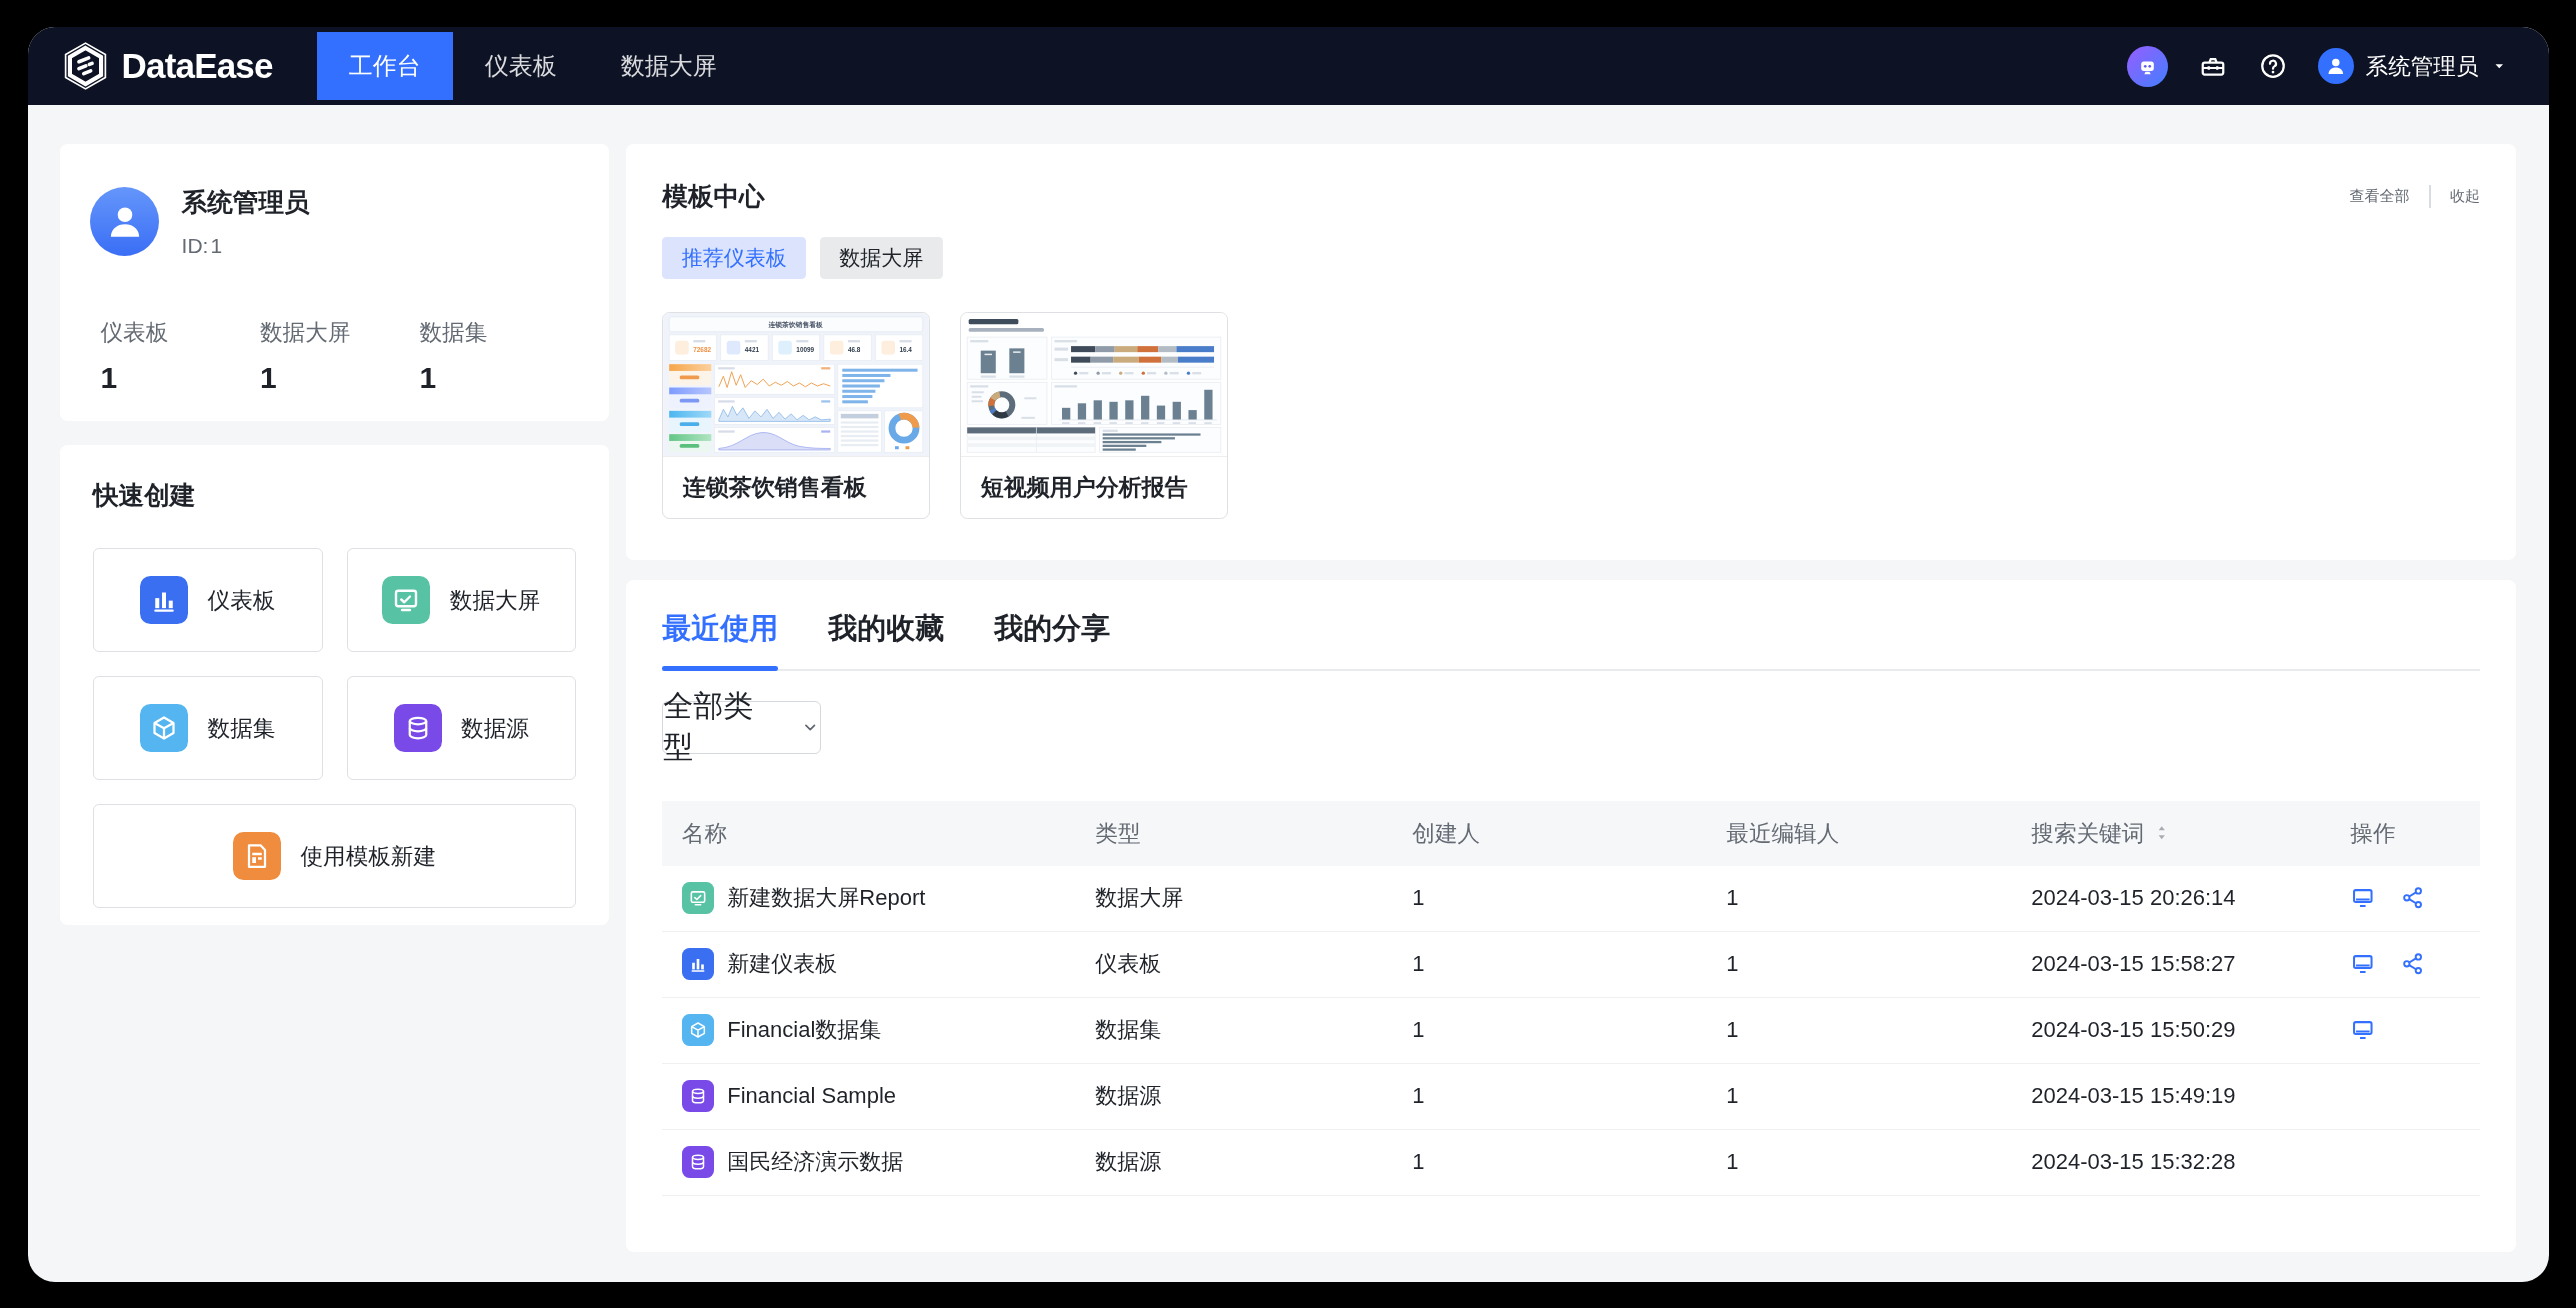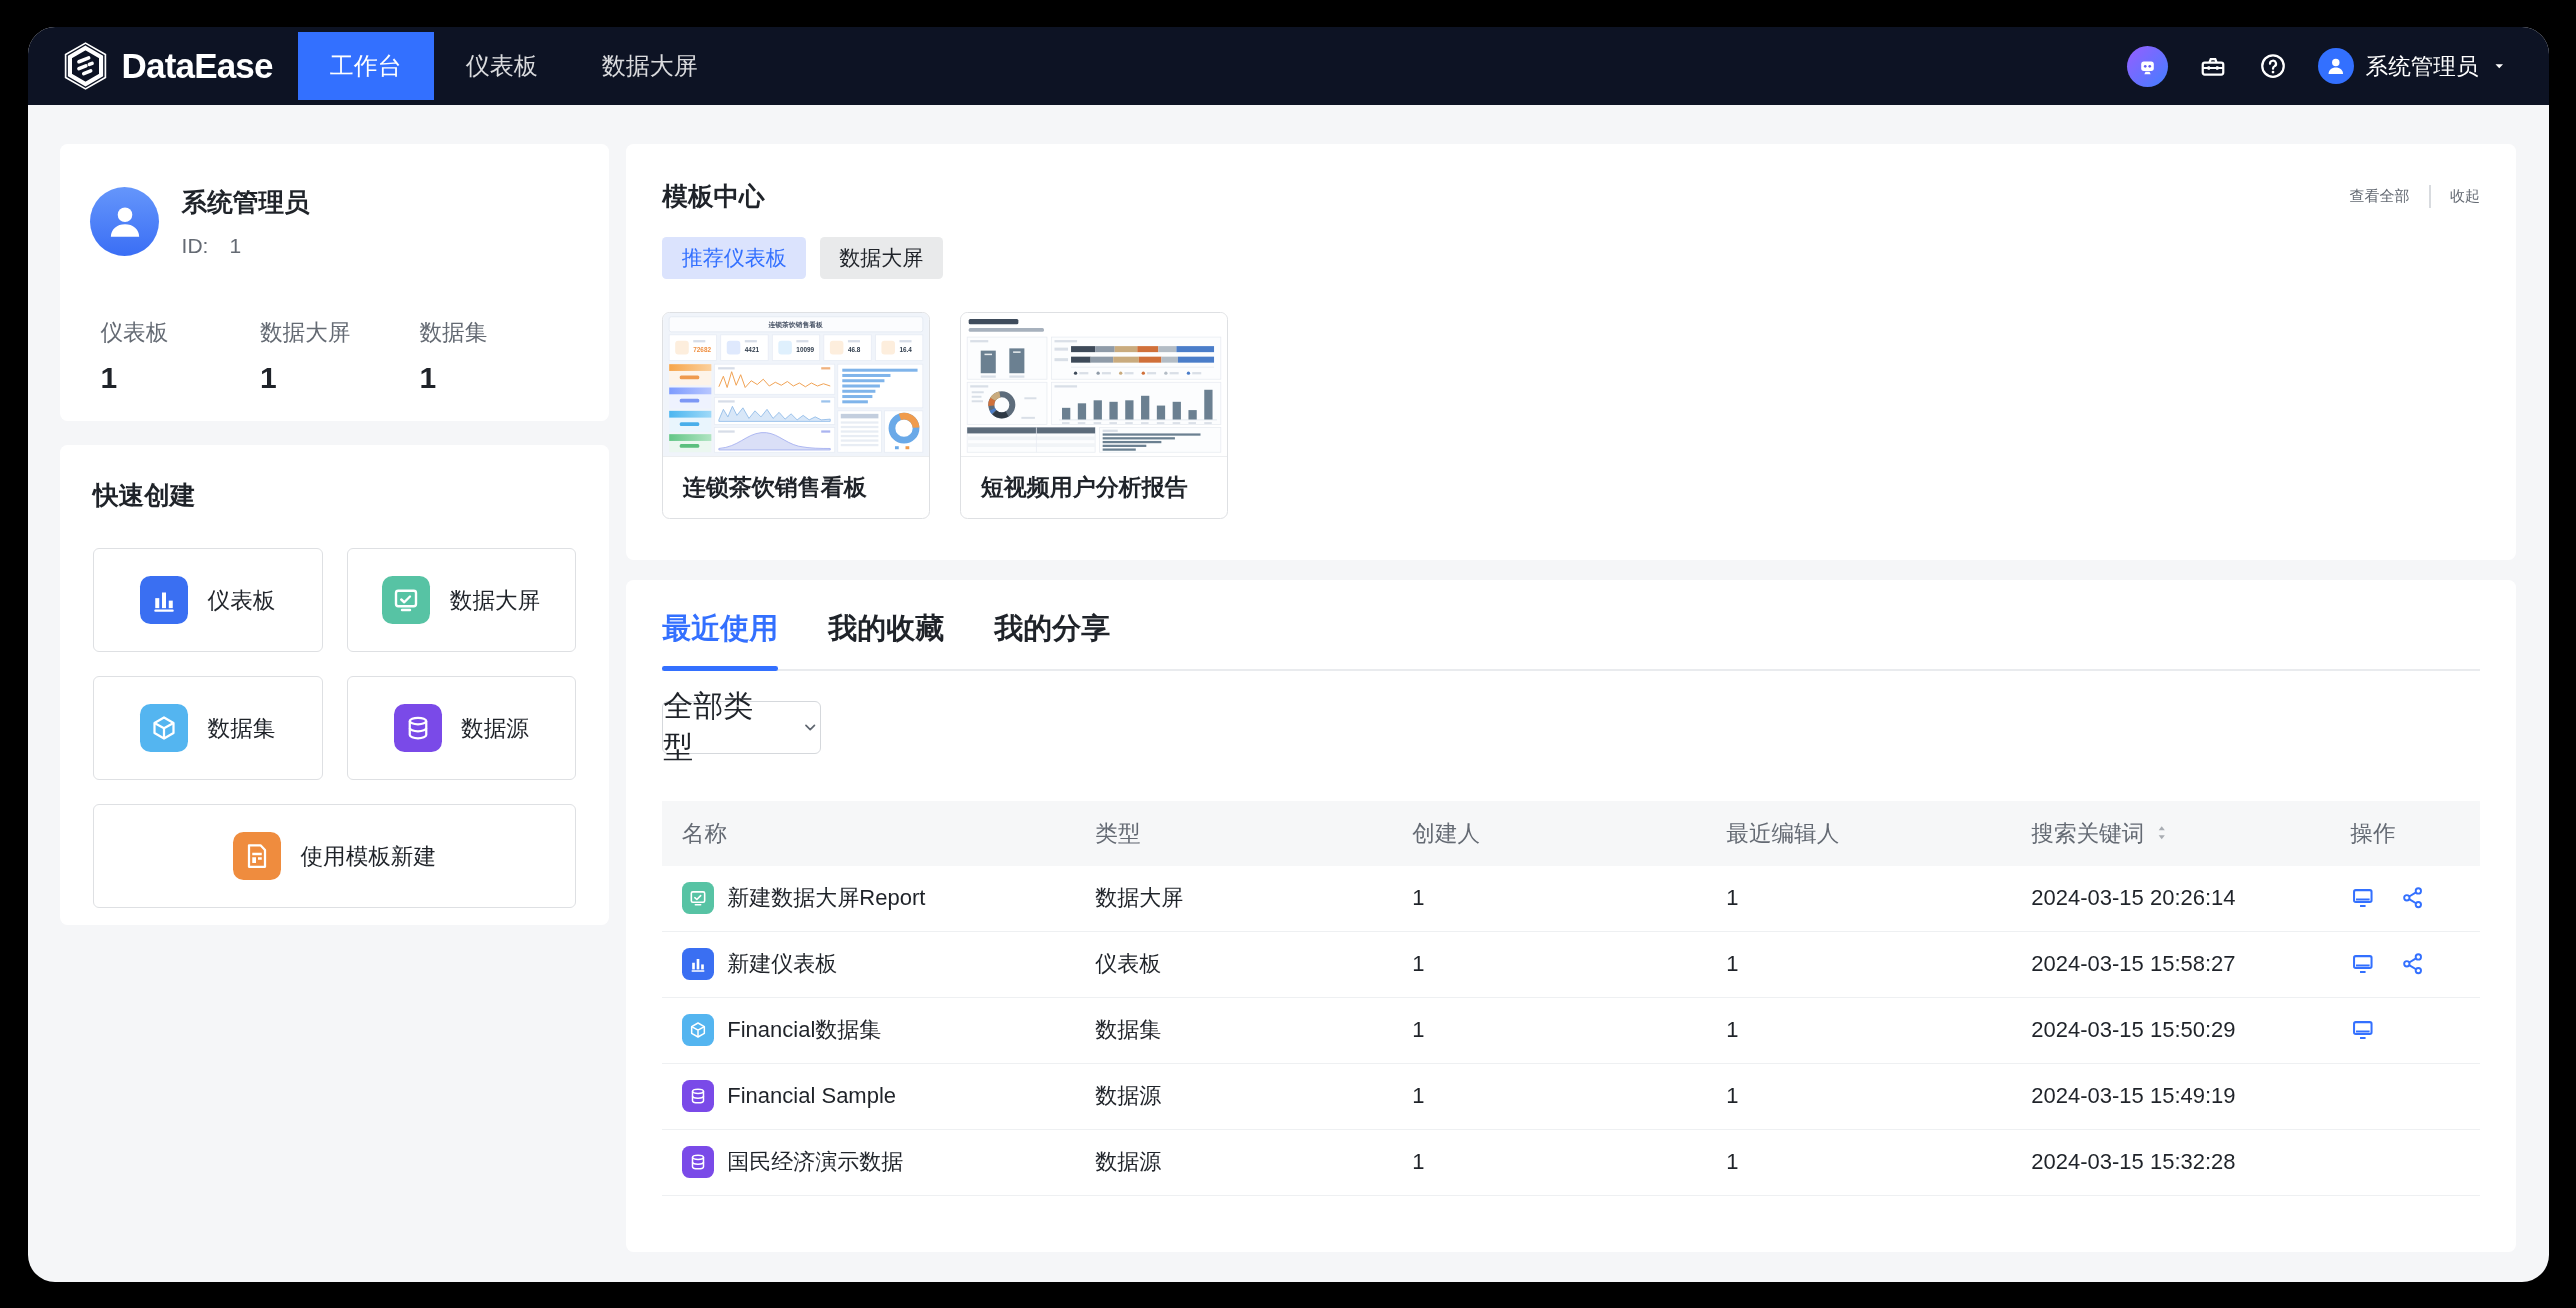--- a/index.html
+++ b/index.html
@@ -7,21 +7,21 @@
               font-family:"Liberation Sans","DejaVu Sans",sans-serif; }
   .app { position:absolute; left:28px; top:27px; width:2521px; height:1255px;
          border-radius:27px; overflow:hidden; background:var(--page-bg,#f5f6f8); }
 
   
   .navbar { height:78px; background:var(--navbar-bg,#0d1324); display:flex; align-items:center;
             padding:0 42px 0 35px; }
   .brand { display:flex; align-items:center; gap:13.5px; color:#fff; }
   .brand svg.logo { width:45px; height:50px; }
   .brand-name { font-size:35px; font-weight:800; letter-spacing:-0.8px; }
-  .nav-items { display:flex; margin-left:25px; height:68px; }
+  .nav-items { display:flex; margin-left:44px; height:68px; }
   .nav-item { display:flex; align-items:center; gap:9px; padding:0 32px; font-size:24px;
               color:rgba(255,255,255,.85); cursor:pointer; }
   .nav-item.active { background:var(--accent,#3370ff); color:#fff; }
   .nav-item .caret { width:18px; height:18px; }
   .nav-right { margin-left:auto; display:flex; align-items:center; gap:30px; }
   .ai-badge { width:41px; height:41px; border-radius:50%;
               background:linear-gradient(135deg,#8a63ff 15%,#4b7bff 90%);
               display:flex; align-items:center; justify-content:center; color:#fff; cursor:pointer; }
   .ai-badge svg { width:27px; height:27px; }
   .tool-ic { width:30px; height:30px; color:#fff; cursor:pointer; }
@@ -39,21 +39,21 @@
   .card { background:#fff; border-radius:7.5px; }
 
   
   .profile { height:277px; padding:41px 30px 0; }
   .prow { display:flex; align-items:center; gap:22.6px; }
   .avatar-lg { width:69px; height:69px; border-radius:50%;
                background:linear-gradient(180deg,#6596fb,#3a6ef5);
                color:#fff; display:flex; align-items:center; justify-content:center; overflow:hidden; }
   .avatar-lg svg { width:50px; height:50px; }
   .pname { font-size:25.6px; font-weight:600; color:var(--text-primary,#1f2329); }
-  .pid { margin-top:13.5px; font-size:21px; color:var(--text-secondary,#646a73); display:flex; gap:21px; }
+  .pid { margin-top:13.5px; font-size:21px; color:var(--text-secondary,#646a73); display:flex; gap:2px; }
   .stats { display:flex; margin-top:59px; padding-left:10.5px; }
   .stat { width:162px; }
   .stat-label { font-size:22.6px; color:var(--text-secondary,#646a73); }
   .stat-value { margin-top:13.5px; font-size:30px; font-weight:600; color:var(--text-primary,#1f2329); }
 
   
   .quick { margin-top:24px; height:480px; padding:33px 33px 0; }
   .sec-title { font-size:25.6px; font-weight:600; color:var(--text-primary,#1f2329); }
   .qgrid { margin-top:35px; display:grid; grid-template-columns:1fr 1fr; gap:24px; }
   .qitem { height:104px; border:1.5px solid var(--border,#dee0e3); border-radius:6px; background:#fff;

